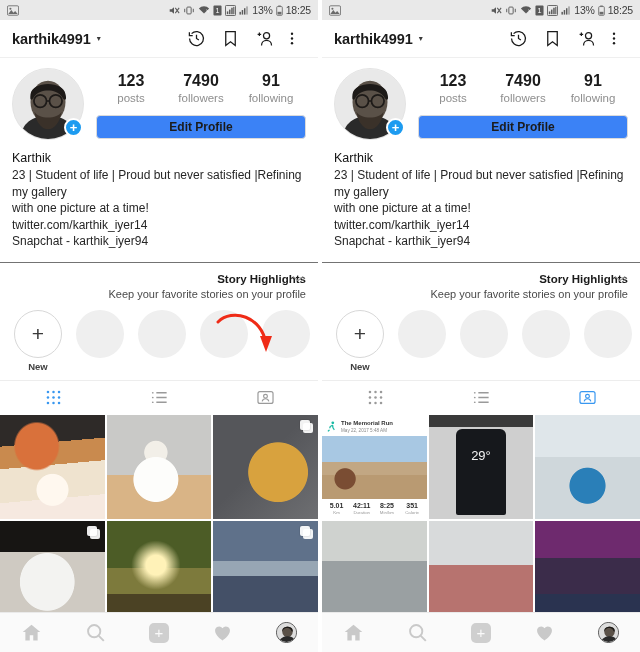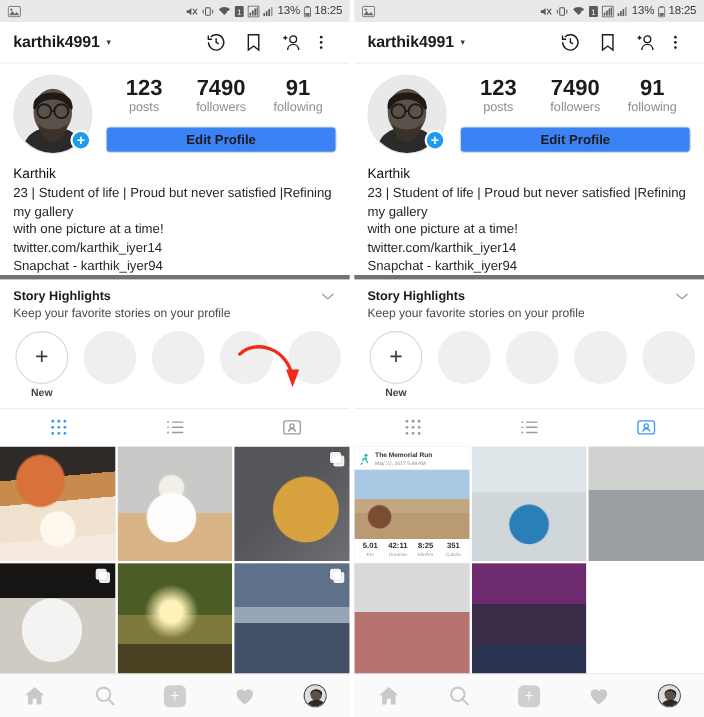--- a/index.html
+++ b/index.html
@@ -59,39 +59,40 @@
   .av-face { position:absolute; inset:0; }
   .plusbadge {
     position:absolute; right:1px; bottom:3px;
     width:19px; height:19px; border-radius:50%;
     background:#1d9bf0; border:2px solid #fff;
     color:#fff; font-size:13px; line-height:15px; text-align:center; font-weight:700;
   }
   .stats-col { flex:1; padding-left: 12px; padding-top: 3px; }
   .stats { display:flex; }
   .stat { flex:1; text-align:center; }
-  .stat .num { font-size:20px; font-weight:700; color:#1b1b1b; line-height:19px; }
+  .stat .num { font-size:16px; font-weight:700; color:#1b1b1b; line-height:19px; }
   .stat .lbl { font-size:11.5px; color:#8e8e8e; line-height:16px; }
   .edit-btn {
     margin-top:9px; height:24px; line-height:22px;
     border:1px solid #dbdbdb; border-radius:4px;
     text-align:center; font-size:12px; color:#1b1b1b; font-weight:600;
     background:#3b82f6; cursor:pointer;
   }
 
   
   .bio { padding: 10px 12px 0 12px; }
   .bio-name { font-size:12.5px; font-weight:400; color:#111; line-height:17px; }
   .bio-line { font-size:12px; color:#262626; line-height:16.5px; }
 
   
   .hl-head {
-    border-top:4px solid #737373;
+    margin-top:12px;
+    border-top:1px solid #737373;
     padding: 8px 12px 0 12px;
-    position:relative; text-align:left;
+    position:relative; text-align:right;
   }
   .hl-title { font-size:11.5px; font-weight:700; color:#1b1b1b; line-height:16px; }
   .hl-sub { font-size:11px; color:#4a4a4a; line-height:15px; }
   .hl-chev { position:absolute; right:14px; top:12px; color:#8e8e8e; font-size:11px; }
   .hl-row { display:flex; padding: 8px 14px 0 14px; gap: 14px; align-items:flex-start; }
   .hl-item { width:48px; text-align:center; }
   .hl-circle { width:48px; height:48px; border-radius:50%; background:#efefef; }
   .hl-circle.new { background:#fff; border:1px solid #d8d8d8; color:#3a3a3a;
      font-size:21px; line-height:46px; font-weight:300; }
   .hl-label { font-size:9.5px; color:#414141; margin-top:3px;font-weight:bold; }
@@ -717,20 +718,27 @@
               </div>
               <div class="run-stat">
                 <div class="run-v">351</div>
                 <div class="run-l">Calorie</div>
               </div>
             </div>
           </div>
         </div>
       </div>
       <div class="cell">
+        <div class="art ph-phone">
+          <div class="phone-body">
+            <div class="phone-deg">29°</div>
+          </div>
+        </div>
+      </div>
+      <div class="cell">
           <div class="art ph-grp1"></div>
         </div>
       <div class="cell">
           <div class="art ph-grp2"></div>
         </div>
       <div class="cell">
           <div class="art ph-office"></div>
         </div>
       <div class="cell">
           <div class="art ph-kid"></div>

